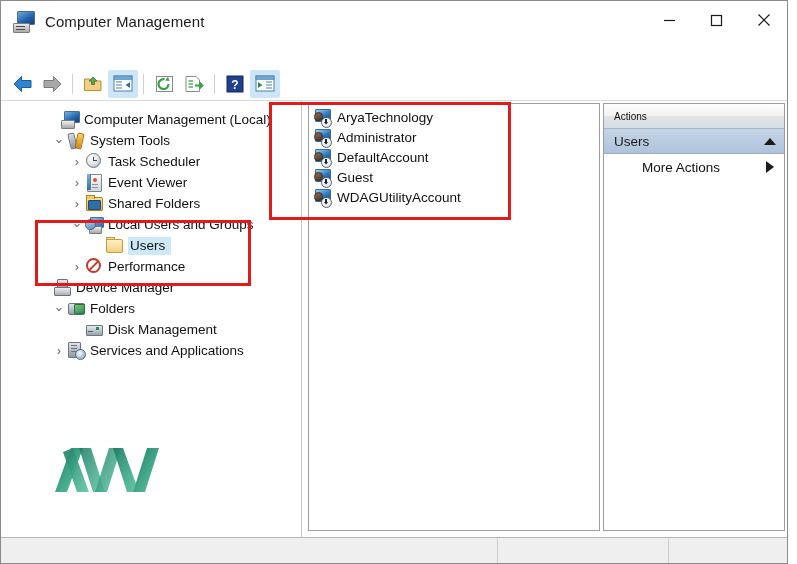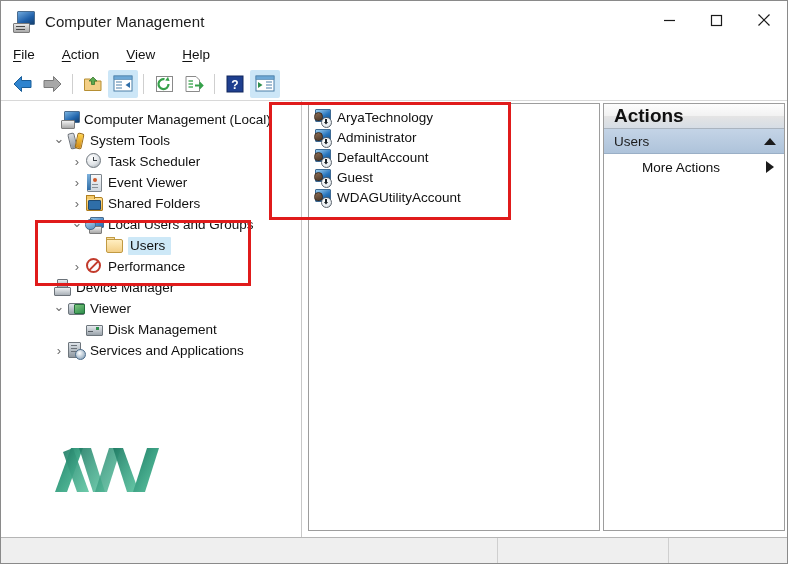--- a/index.html
+++ b/index.html
@@ -388,22 +388,22 @@
     clip-path: polygon(0 0, 100% 0, 50% 100%);
   }
 
   
   .act-header {
     height: 25px;
     background: linear-gradient(180deg,#fdfdfd 0%,#f2f2f2 48%,#e4e4e4 52%,#d6dde5 100%);
     border-bottom: 1px solid #aab4bf;
     display: flex; align-items: center;
     padding-left: 10px;
-    font-size: 19px;
-    font-weight: bold;
+    font-size: 10px;
+    font-weight: normal;
     color: #111111;
     box-sizing: border-box;
   }
   .act-group {
     height: 25px;
     background: linear-gradient(180deg,#c4d4e6 0%,#aec3da 100%);
     border-bottom: 1px solid #9aafc6;
     display: flex; align-items: center;
     padding: 0 8px 0 10px;
     font-size: 13.5px;
@@ -490,26 +490,20 @@
       </div>
       <div class="win-btn">
         <svg width="14" height="14" viewBox="0 0 14 14">
           <line x1="1.5" y1="1.5" x2="12.5" y2="12.5" stroke="#1a1a1a" stroke-width="1.2"></line>
           <line x1="12.5" y1="1.5" x2="1.5" y2="12.5" stroke="#1a1a1a" stroke-width="1.2"></line>
         </svg>
       </div>
     </div>
   </div>
 
-  <div class="menubar">
-    <div class="menu-item"><u>F</u><span>ile</span></div>
-    <div class="menu-item"><u>A</u><span>ction</span></div>
-    <div class="menu-item"><u>V</u><span>iew</span></div>
-    <div class="menu-item"><u>H</u><span>elp</span></div>
-  </div>
 
   <div class="toolbar">
     <div class="tb-btn">
       <svg width="21" height="18" viewBox="0 0 21 18">
         <path d="M9.5 1.5 L2 9 L9.5 16.5 L9.5 12.5 L19 12.5 L19 5.5 L9.5 5.5 Z" fill="#2f84cf" stroke="#1b5e99" stroke-width="1"></path>
       </svg>
     </div>
     <div class="tb-btn">
       <svg width="21" height="18" viewBox="0 0 21 18">
         <path d="M11.5 1.5 L19 9 L11.5 16.5 L11.5 12.5 L2 12.5 L2 5.5 L11.5 5.5 Z" fill="#a8a8a8" stroke="#7a7a7a" stroke-width="1"></path>
@@ -668,21 +662,21 @@
             <span class="tlabel">Device Manager</span>
           </div>
           <div class="trow" style="padding-left: 14px;">
             <span class="twist" style="font-size: 13px; margin-top: -5px;">⌄</span>
             <span class="ticon">
               <div class="ic-storage">
                 <div class="d"></div>
                 <div class="g"></div>
               </div>
             </span>
-            <span class="tlabel">Viewer</span>
+            <span class="tlabel">Folders</span>
           </div>
           <div class="trow" style="padding-left: 32px;">
             <span class="twist"></span>
             <span class="ticon">
               <div class="ic-disk">
                 <div class="d"></div>
                 <div class="led"></div>
                 <div class="sl"></div>
               </div>
             </span>

